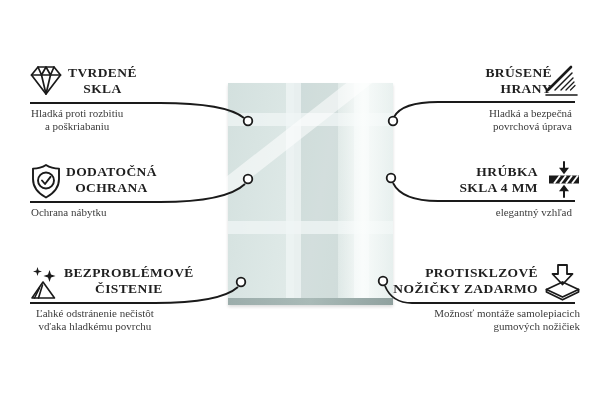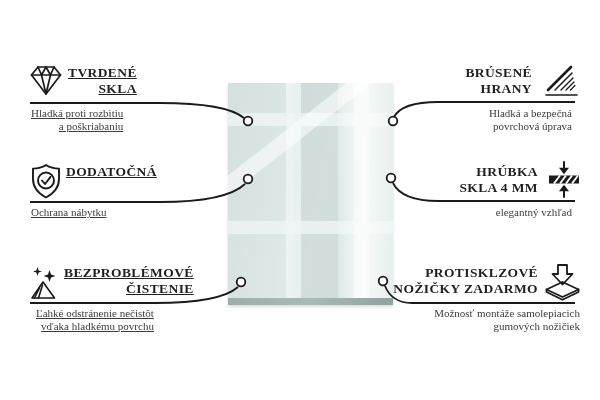--- a/index.html
+++ b/index.html
@@ -33,28 +33,28 @@
   .glass-panel .bottom-edge{
     position:absolute;left:0;bottom:0;width:100%;height:7px;
     background:linear-gradient(90deg,#9cadab 0%,#a9bab7 50%,#90a19f 100%);
   }
   
   svg.connectors{position:absolute;left:0;top:0;pointer-events:none;}
   
   .icon{position:absolute;}
   .title{position:absolute;font-weight:700;font-size:13.5px;line-height:15.5px;letter-spacing:0.4px;white-space:nowrap;}
   .desc{position:absolute;font-size:11px;line-height:13px;color:#3c3c3c;white-space:nowrap;}
-  .side-left .title,.side-left .desc{text-align:right;text-decoration:underline;}
+  .side-left .title,.side-left .desc{text-align:center;}
   .side-right .title,.side-right .desc{text-align:right;}
   
   .icon.l1{left:29px;top:64px;} .title.l1{left:68px;top:65px;} .desc.l1{left:31px;top:107px;}
   .icon.l2{left:31px;top:163px;} .title.l2{left:66px;top:164px;} .desc.l2{left:31px;top:206px;}
   .icon.l3{left:29px;top:266px;} .title.l3{left:64px;top:265px;} .desc.l3{left:36px;top:307px;}
   
-  .icon.r1{left:545px;top:64px;} .title.r1{right:68px;top:65px;} .desc.r1{right:28px;top:107px;}
+  .icon.r1{left:545px;top:64px;} .title.r1{right:48px;top:65px;} .desc.r1{right:28px;top:107px;}
   .icon.r2{left:548px;top:161px;} .title.r2{right:62px;top:164px;} .desc.r2{right:28px;top:206px;}
   .icon.r3{left:544px;top:263px;} .title.r3{right:62px;top:265px;} .desc.r3{right:20px;top:307px;}
   .ic{stroke:#1a1a1a;fill:none;stroke-linecap:round;stroke-linejoin:round;}
 </style>
 </head>
 <body>
 
 <div class="stage">
 
   <div class="glass-panel">
@@ -108,20 +108,21 @@
 
     <svg class="icon l2" width="30" height="37" viewBox="0 0 30 37">
       <g class="ic" stroke-width="1.9">
         <path d="M15 2 C19 4.6 24 5.6 28 5.6 V16 C28 24 22.5 30.5 15 34.5 C7.5 30.5 2 24 2 16 V5.6 C6 5.6 11 4.6 15 2 Z"></path>
         <circle cx="15" cy="17.5" r="8"></circle>
         <path d="M11 17.5 L14 21 L19.5 13.8"></path>
       </g>
     </svg>
     <div class="title l2">
       <div>DODATOČNÁ</div>
+      <div>OCHRANA</div>
     </div>
     <div class="desc l2">
       <div>Ochrana nábytku</div>
     </div>
 
     <svg class="icon l3" width="30" height="35" viewBox="0 0 30 35">
       <g class="ic" stroke-width="1.6">
         <path d="M3 32 L14 16 L25.5 32 Z"></path>
         <path d="M10.5 22 L5.5 32"></path>
         <path d="M13.5 19 L9.5 32"></path>

